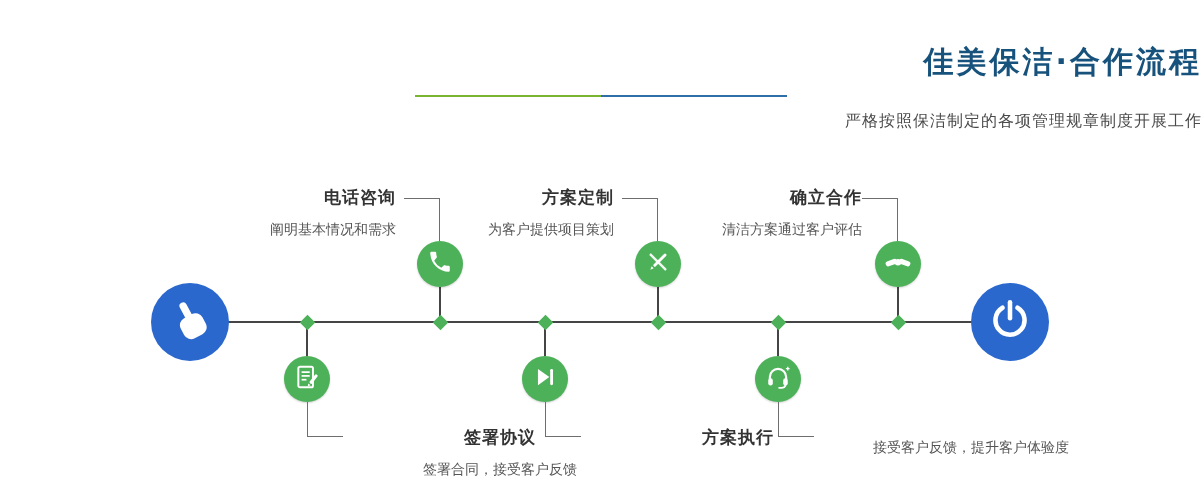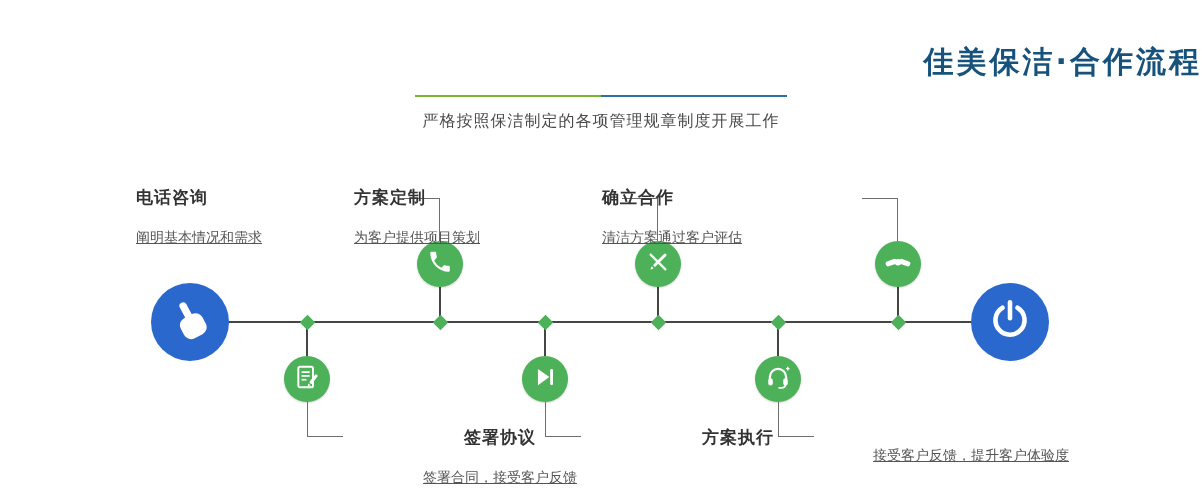--- a/index.html
+++ b/index.html
@@ -14,21 +14,21 @@
   .page-title {
     top:42px; left:0; width:100%; text-align:right;
     font-size:30px; font-weight:700; letter-spacing:3px;
     color:var(--title-blue,#17527c);
   }
   .divider { top:95px; left:50%; transform:translateX(-50%); width:372px; height:2px; display:flex; }
   .divider span { flex:1; height:2px; }
   .div-green { background:var(--divider-green,#79b531); }
   .div-blue  { background:var(--divider-blue,#2f6fa7); }
   .subtitle {
-    top:111px; left:0; width:100%; text-align:center;
+    top:111px; left:0; width:100%; text-align:right;
     font-size:16px; color:#4a4a4a; letter-spacing:1px;
   }
 
   
   .main-line { top:321px; left:190px; width:820px; height:2px; background:var(--line-dark,#454545); }
   .node {
     width:78px; height:78px; border-radius:50%;
     background:var(--node-blue,#2a68cd);
     display:flex; align-items:center; justify-content:center;
   }
@@ -38,24 +38,24 @@
     background:var(--step-green,#4cb158);
     display:flex; align-items:center; justify-content:center;
     box-shadow:0 1px 2px rgba(0,0,0,.18);
   }
   .step-circle svg { width:26px; height:26px; }
   .stem { width:2px; background:var(--line-dark,#454545); }
   .diamond { width:11px; height:11px; background:var(--step-green,#4cb158); transform:rotate(45deg); }
   .elbow-top    { border-top:1px solid #6e6e6e; border-right:1px solid #6e6e6e; }
   .elbow-bottom { border-left:1px solid #6e6e6e; border-bottom:1px solid #6e6e6e; }
 
-  .label-top { text-align:left; }
+  .label-top { text-align:right; }
   .label-bottom { text-align:center; }
   .step-title { font-size:17px; font-weight:700; color:#333; line-height:22px; letter-spacing:1px; }
-  .step-desc  { font-size:14px; color:#555; line-height:18px; margin-top:20px;text-decoration:underline; }
+  .step-desc  { font-size:14px; color:#555; line-height:18px; margin-top:12px; }
 </style>
 </head>
 <body>
 
 <h1 class="abs page-title">佳美保洁·合作流程</h1>
 <div class="abs divider">
   <span class="div-green"></span>
   <span class="div-blue"></span>
 </div>
 <p class="abs subtitle">严格按照保洁制定的各项管理规章制度开展工作</p>

